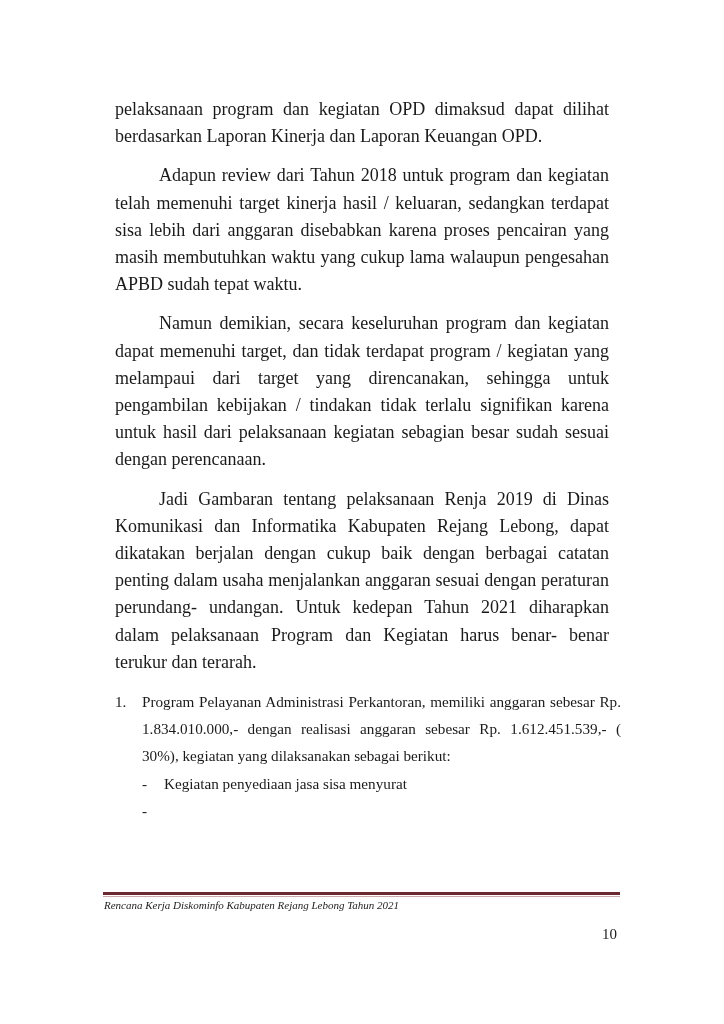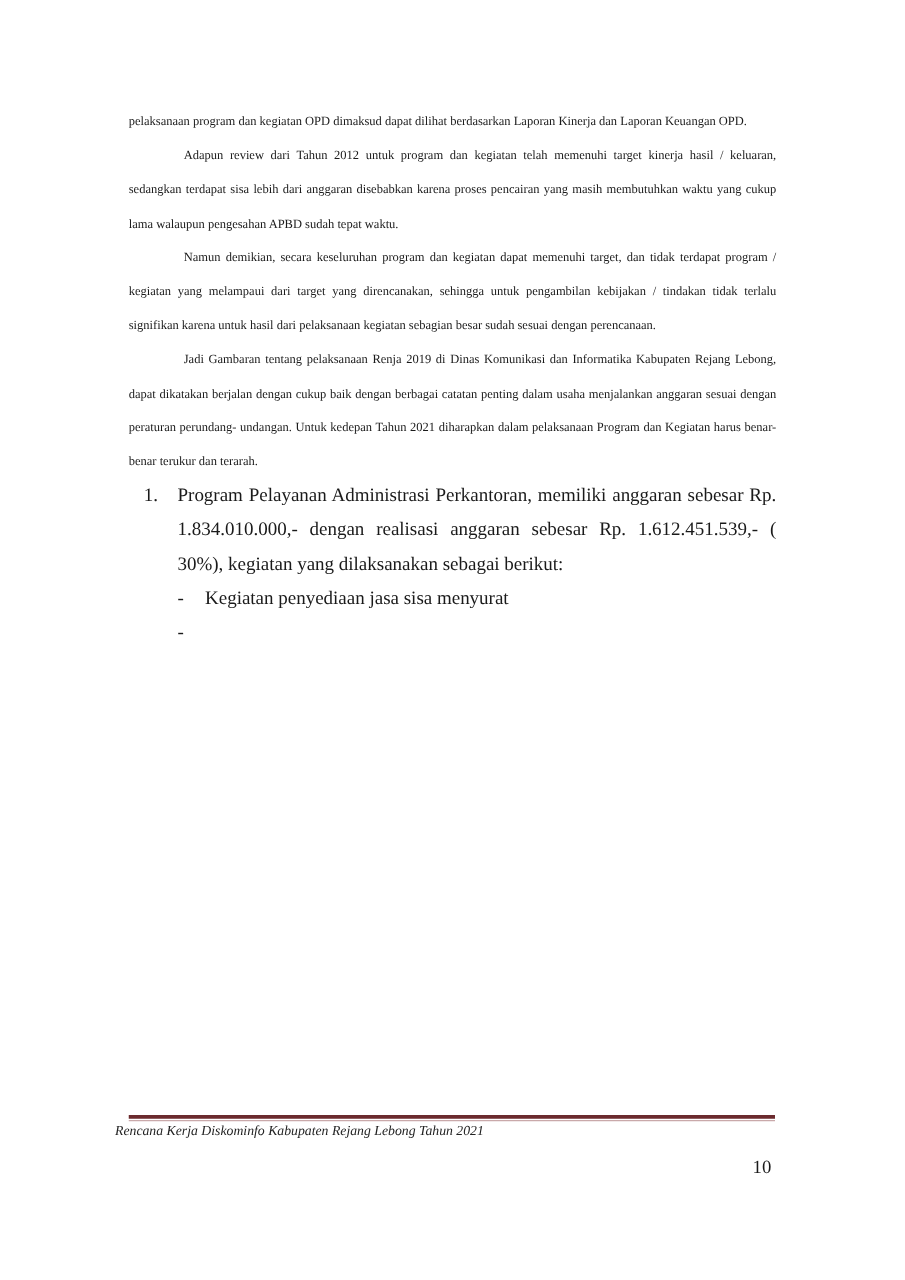--- a/index.html
+++ b/index.html
@@ -1,40 +1,40 @@
 <!DOCTYPE html>
 <html><head>
 <meta charset="utf-8">
 <style>
   html, body { margin: 0; padding: 0; background: #ffffff; }
   body { width: 724px; height: 1024px; position: relative; overflow: hidden;
          font-family: "Liberation Serif", "DejaVu Serif", serif; color: #1a1a1a; }
   .page { position: absolute; left: 103px; top: 84px; width: 518px; }
-  .p { font-size: 10px; line-height: 27.2px; text-align: justify; margin: 0; }
+  .p { font-size: 18px; line-height: 27.2px; text-align: justify; margin: 12px; }
   .indent { text-indent: 44px; }
   .indent2 { text-indent: 54px; }
   .list { margin: 0; padding: 0; }
   .li { display: flex; font-size: 15.2px; line-height: 27.2px; }
   .li .num { width: 27px; flex: none; padding-left: 12px; }
   .li .txt { flex: 1; text-align: justify; }
   .sub { list-style: none; margin: 0; padding: 0 0 0 0; }
   .sub .item { display: flex; font-size: 15.2px; line-height: 27.2px; }
   .sub .dash { width: 22px; flex: none; }
   .footer-rule { position: absolute; left: 103px; top: 892px; width: 517px; height: 3px; background: #6b2a2e; }
   .footer-rule-thin { position: absolute; left: 103px; top: 896px; width: 517px; height: 1px; background: #c9a9aa; }
-  .footer-text { position: absolute; left: 92px; top: 899px; font-size: 11px; font-style: italic;
+  .footer-text { position: absolute; left: 104px; top: 899px; font-size: 11px; font-style: italic;
                  font-family: "Liberation Serif", "DejaVu Serif", serif; color: #222; }
   .page-num { position: absolute; left: 602px; top: 926px; font-size: 15px; color: #1a1a1a; text-align: right; }
 </style>
 </head>
 <body>
 
 <div class="page">
   <p class="p">pelaksanaan program dan kegiatan OPD dimaksud dapat dilihat berdasarkan Laporan Kinerja dan Laporan Keuangan OPD.</p>
-  <p class="p indent">Adapun review dari Tahun 2012 untuk program dan kegiatan telah memenuhi target kinerja hasil / keluaran, sedangkan terdapat sisa lebih dari anggaran disebabkan  karena proses pencairan yang masih membutuhkan waktu yang cukup lama  walaupun pengesahan APBD sudah tepat waktu.</p>
+  <p class="p indent">Adapun review dari Tahun 2018 untuk program dan kegiatan telah memenuhi target kinerja hasil / keluaran, sedangkan terdapat sisa lebih dari anggaran disebabkan  karena proses pencairan yang masih membutuhkan waktu yang cukup lama  walaupun pengesahan APBD sudah tepat waktu.</p>
   <p class="p indent">Namun demikian, secara keseluruhan program dan kegiatan dapat memenuhi target, dan tidak terdapat program / kegiatan yang melampaui dari target yang direncanakan, sehingga untuk pengambilan kebijakan / tindakan tidak terlalu signifikan karena untuk hasil dari pelaksanaan kegiatan sebagian besar sudah sesuai dengan perencanaan.</p>
   <p class="p indent">Jadi Gambaran tentang pelaksanaan Renja 2019 di Dinas Komunikasi dan Informatika Kabupaten Rejang Lebong, dapat dikatakan berjalan dengan cukup baik dengan berbagai catatan penting dalam usaha menjalankan anggaran sesuai dengan peraturan perundang- undangan. Untuk kedepan Tahun 2021 diharapkan dalam pelaksanaan Program dan Kegiatan harus benar- benar terukur dan terarah.</p>
 
   <div class="list">
     <div class="li">
       <span class="num">1.</span>
       <div class="txt">
         <div>Program Pelayanan Administrasi Perkantoran, memiliki anggaran sebesar Rp. 1.834.010.000,- dengan realisasi anggaran sebesar Rp. 1.612.451.539,- ( 30%), kegiatan yang dilaksanakan sebagai berikut:</div>
         <div class="sub">
           <div class="item">

